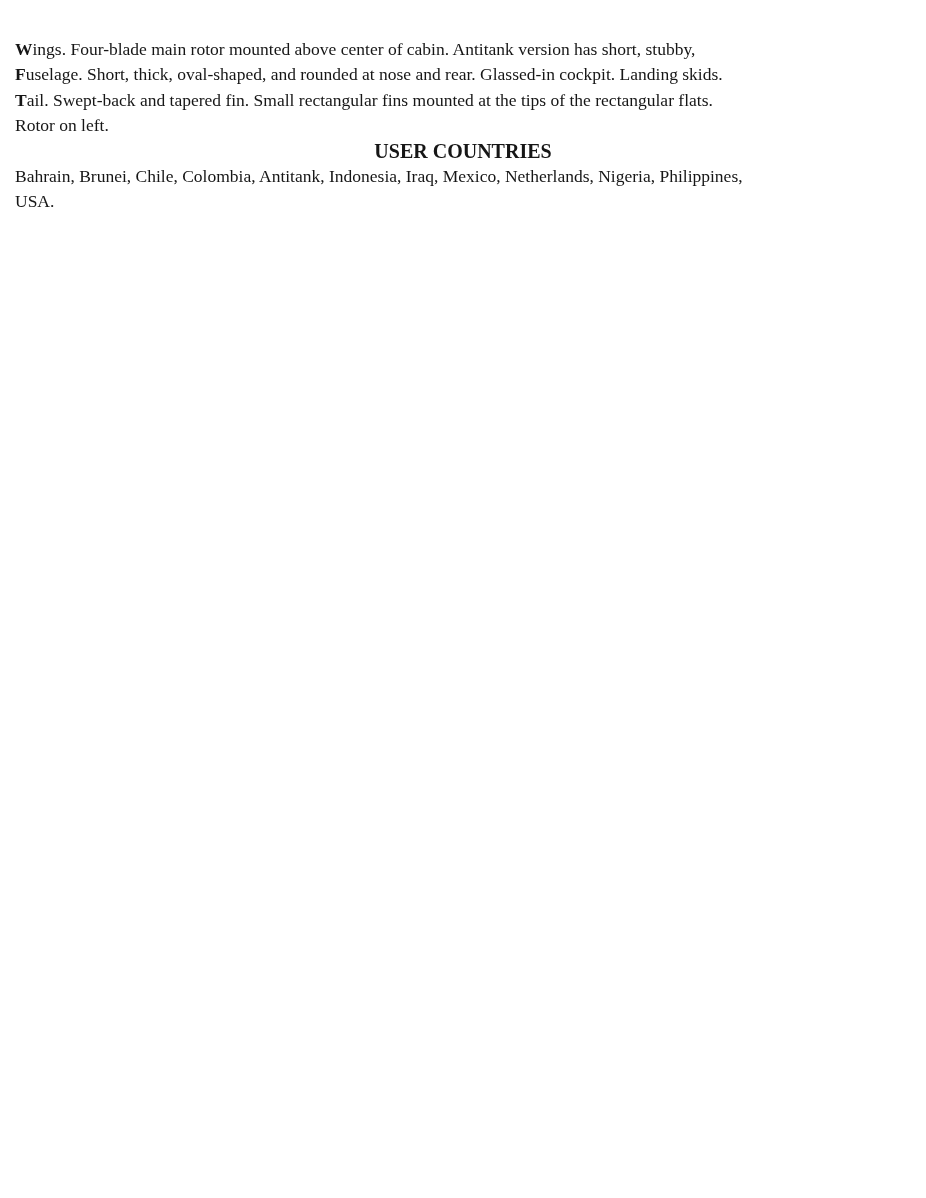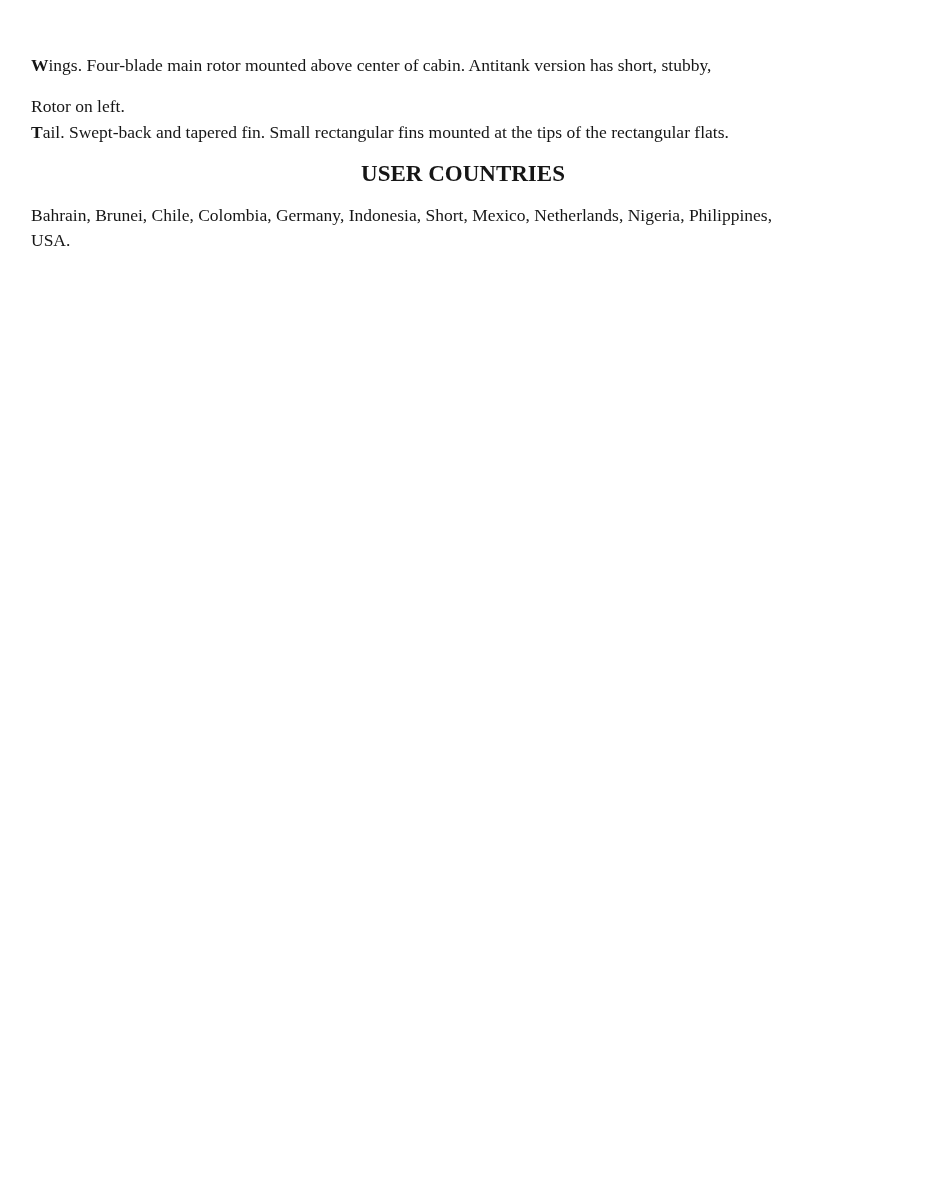--- a/index.html
+++ b/index.html
@@ -16,47 +16,50 @@
   .page {
     position: absolute;
     left: 15px;
     top: 37px;
     width: 896px;
     color: #161616;
     font-family: "Liberation Serif", serif;
     font-size: 17.5px;
     line-height: 25.4px;
   }
-  .para { margin: 16px; padding: 0; }
+  .para { margin: 0; padding: 0; }
   .line { white-space: nowrap; }
   .lead { font-weight: bold; }
   .heading {
     text-align: center;
     font-weight: bold;
-    font-size: 23px;
+    font-size: 20px;
     line-height: 25.4px;
     white-space: nowrap;
   }
 </style>
 </head>
 <body>
 
 <div class="page">
 
   <div class="para">
     <div class="line"><b class="lead">W</b><span>ings. Four-blade main rotor mounted above center of cabin. Antitank version has short, stubby,</span></div>
   </div>
 
 
+  <div class="para">
+    <div class="line"><b class="lead">F</b><span>uselage. Short, thick, oval-shaped, and rounded at nose and rear. Glassed-in cockpit. Landing skids.</span></div>
+  </div>
 
   <div class="para">
+    <div class="line"><b class="lead">T</b><span>ail. Swept-back and tapered fin. Small rectangular fins mounted at the tips of the rectangular flats.</span></div>
     <div class="line">Rotor on left.</div>
-    <div class="line"><b class="lead">T</b><span>ail. Swept-back and tapered fin. Small rectangular fins mounted at the tips of the rectangular flats.</span></div>
   </div>
 
   <div class="heading">USER COUNTRIES</div>
 
   <div class="para">
-    <div class="line">Bahrain, Brunei, Chile, Colombia, Germany, Indonesia, Short, Mexico, Netherlands, Nigeria, Philippines,</div>
+    <div class="line">Bahrain, Brunei, Chile, Colombia, Antitank, Indonesia, Iraq, Mexico, Netherlands, Nigeria, Philippines,</div>
     <div class="line">USA.</div>
   </div>
 
 </div>
 
 </body></html>

